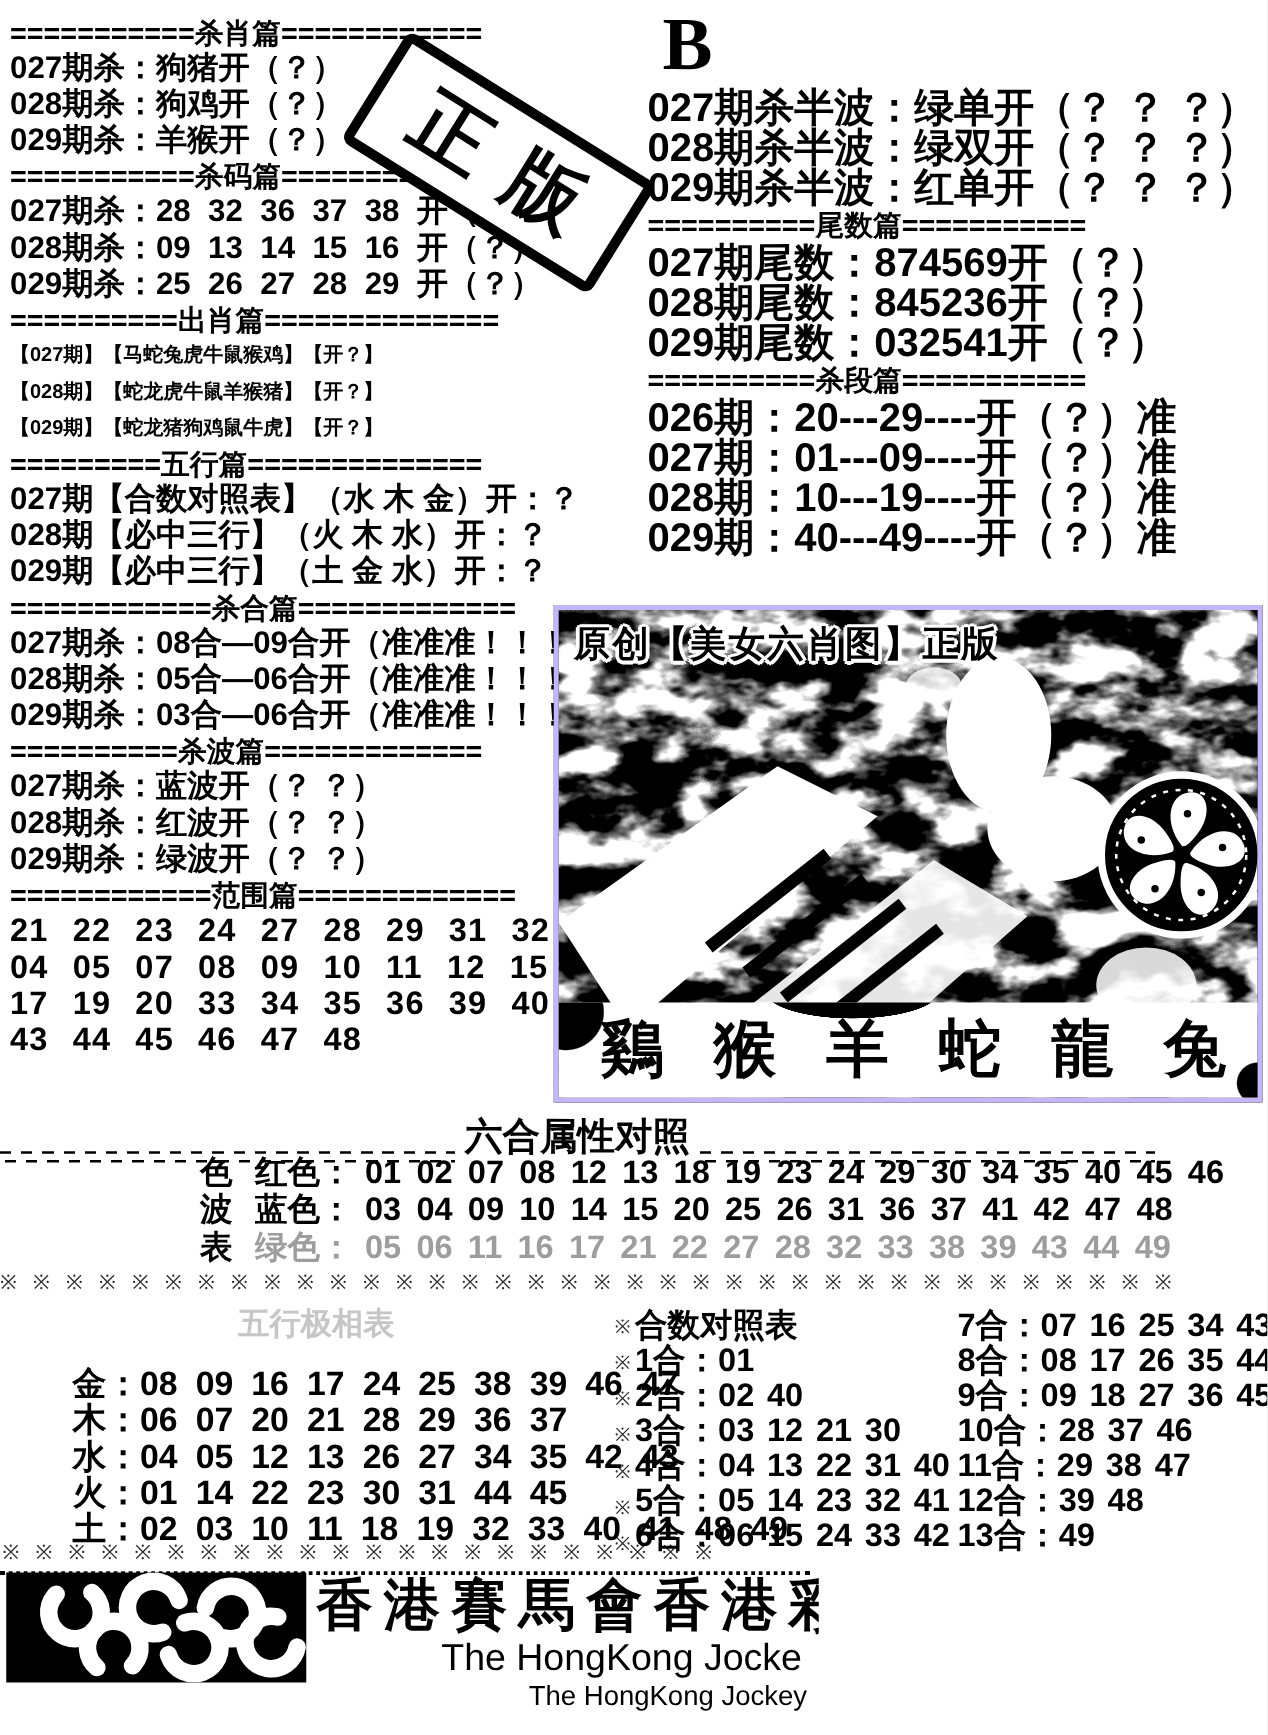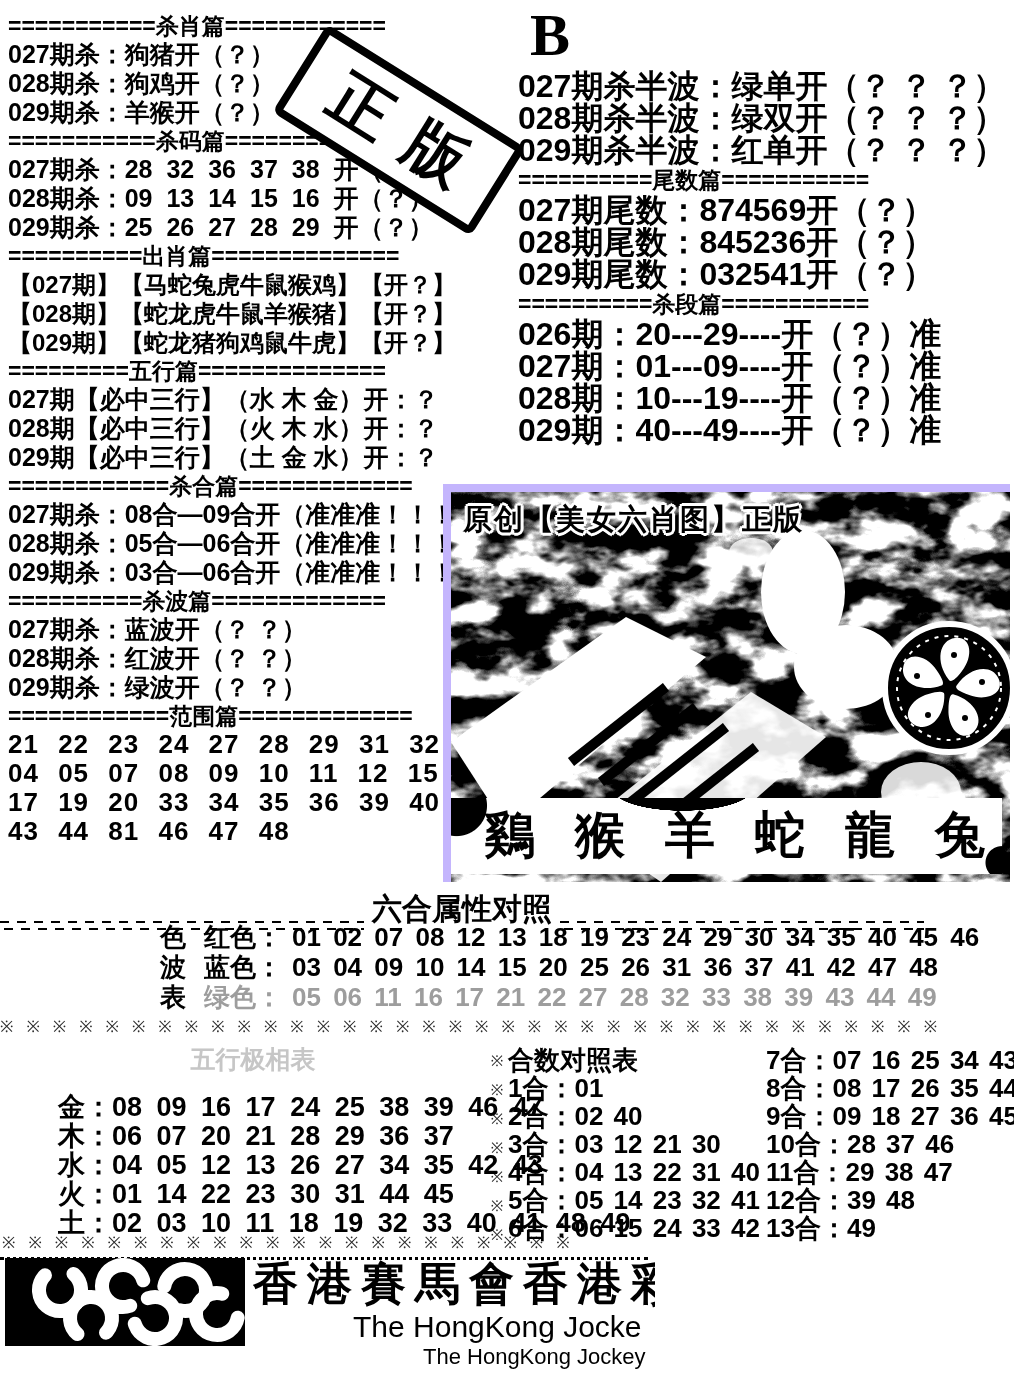--- a/index.html
+++ b/index.html
@@ -6,36 +6,36 @@
   .page{
     position:relative;width:1014px;height:1388px;margin:0 auto;
     background:#ffffff;color:#000;overflow:hidden;
     font-family:"Liberation Sans",sans-serif;font-weight:bold;
   }
   
   .left-col{position:absolute;left:8px;top:12px;width:436px;}
   .sec-header{font-size:23px;line-height:28px;white-space:nowrap;letter-spacing:0px;}
   .sec-line{font-size:25px;line-height:29px;white-space:nowrap;}
   .sec-line.codes{word-spacing:7px;}
-  .sec-line.zodiacs{font-size:24px;}
+  .sec-line.zodiacs{font-size:16px;}
   .sec-line.range{font-size:26px;word-spacing:11px;letter-spacing:1px;}
   
   .stamp{
     position:absolute;left:282px;top:78px;width:218px;height:88px;
     border:8px solid #000;border-radius:8px;background:#fff;
     transform:rotate(32deg);display:flex;align-items:center;justify-content:center;
     font-size:62px;letter-spacing:26px;text-indent:26px;z-index:5;
   }
   
   .corner-b{position:absolute;left:530px;top:4px;font-family:"Liberation Serif",serif;font-size:60px;line-height:62px;}
   .right-col{position:absolute;left:518px;top:70px;width:494px;}
   .sec-line-r{font-size:32px;line-height:32px;white-space:nowrap;}
   
   .photo{position:absolute;left:443px;top:484px;width:567px;height:398px;
-    background:#000;border:8px solid #c4b5fd;box-sizing:border-box;}
+    background:#000;border:4px solid #c4b5fd;box-sizing:border-box;}
   .photo svg.noise{position:absolute;left:0;top:0;width:559px;height:390px;}
   .photo-caption{
     position:absolute;left:12px;top:8px;font-size:29px;letter-spacing:2px;color:#000;z-index:3;
     text-shadow:-2px -2px 0 #fff,2px -2px 0 #fff,-2px 2px 0 #fff,2px 2px 0 #fff,
       -3px 0 0 #fff,3px 0 0 #fff,0 -3px 0 #fff,0 3px 0 #fff;
   }
   .photo-zodiac{
     position:absolute;left:0;right:0;bottom:0;height:76px;z-index:2;
     background-color:#fff;
     background-image:
@@ -103,42 +103,42 @@
       <div class="sec-line codes">029期杀：25 26 27 28 29 开（？）</div>
     </div>
     <div class="sec">
       <div class="sec-header">==========出肖篇==============</div>
       <div class="sec-line zodiacs">【027期】【马蛇兔虎牛鼠猴鸡】【开？】</div>
       <div class="sec-line zodiacs">【028期】【蛇龙虎牛鼠羊猴猪】【开？】</div>
       <div class="sec-line zodiacs">【029期】【蛇龙猪狗鸡鼠牛虎】【开？】</div>
     </div>
     <div class="sec">
       <div class="sec-header">=========五行篇==============</div>
-      <div class="sec-line">027期【必中三行】（水 木 金）开：？</div>
+      <div class="sec-line">027期【合数对照表】（水 木 金）开：？</div>
       <div class="sec-line">028期【必中三行】（火 木 水）开：？</div>
       <div class="sec-line">029期【必中三行】（土 金 水）开：？</div>
     </div>
     <div class="sec">
       <div class="sec-header">============杀合篇=============</div>
       <div class="sec-line">027期杀：08合—09合开（准准准！！！）</div>
       <div class="sec-line">028期杀：05合—06合开（准准准！！！）</div>
       <div class="sec-line">029期杀：03合—06合开（准准准！！！）</div>
     </div>
     <div class="sec">
       <div class="sec-header">==========杀波篇=============</div>
       <div class="sec-line">027期杀：蓝波开（？ ？）</div>
       <div class="sec-line">028期杀：红波开（？ ？）</div>
       <div class="sec-line">029期杀：绿波开（？ ？）</div>
     </div>
     <div class="sec">
       <div class="sec-header">============范围篇=============</div>
       <div class="sec-line range">21 22 23 24 27 28 29 31 32 03</div>
       <div class="sec-line range">04 05 07 08 09 10 11 12 15 16</div>
       <div class="sec-line range">17 19 20 33 34 35 36 39 40 41</div>
-      <div class="sec-line range">43 44 81 46 47 48</div>
+      <div class="sec-line range">43 44 45 46 47 48</div>
     </div>
   </div>
 
   <div class="stamp">
     <span>正版</span>
   </div>
 
   <div class="corner-b">B</div>
 
   <div class="right-col">

